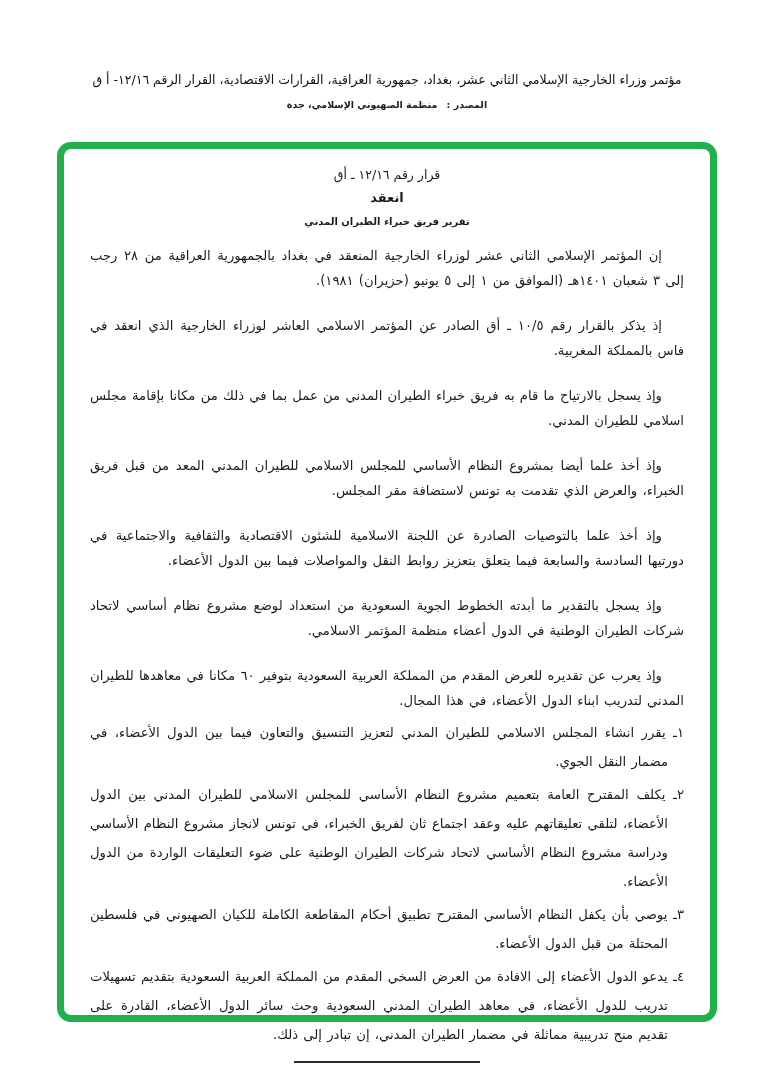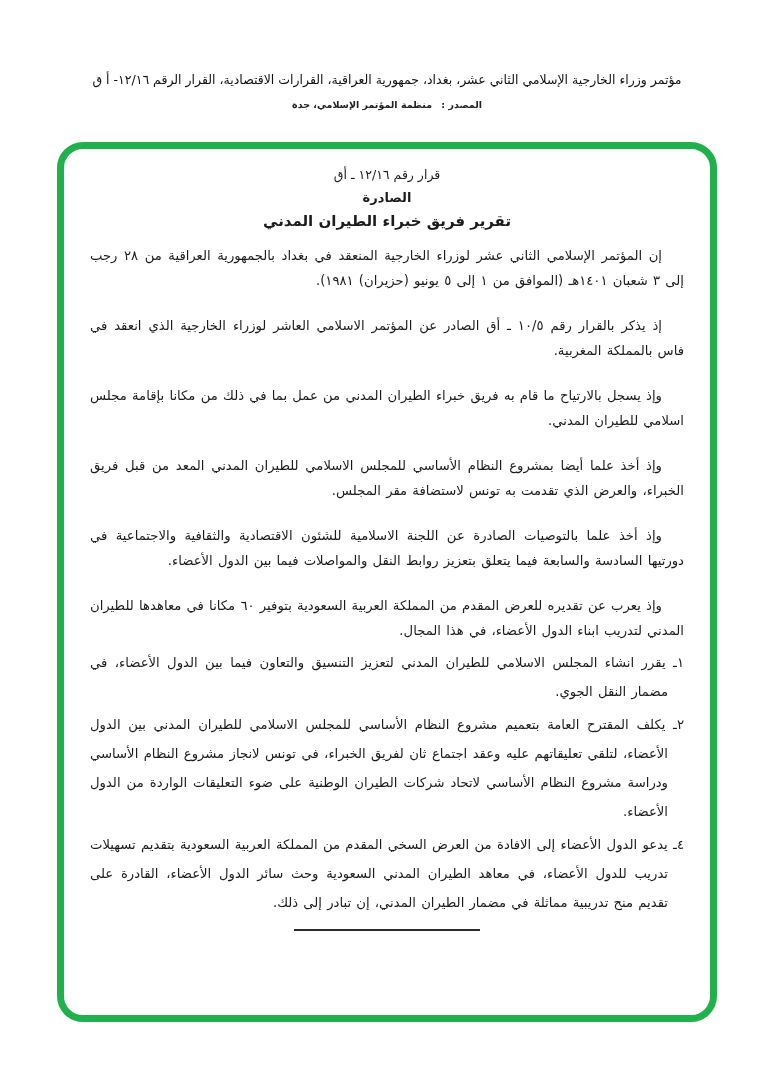--- a/index.html
+++ b/index.html
@@ -18,29 +18,29 @@
   }
   .source-line {
     position:absolute; top:99px; left:0; width:774px;
     direction:rtl; text-align:center;
     font-weight:bold; font-size:9.5px; color:#222;
   }
   .source-line .src-label { margin-left:6px; }
   .doc-frame {
     position:absolute; left:57px; top:142px;
     width:660px; height:880px;
-    border:7px solid #21b14c; border-radius:26px;
+    border:7px solid #21b14c; border-radius:14px;
     padding:10px 26px 0 26px;
     direction:rtl;
     background:#fff;
   }
   .doc-title { text-align:center; color:#1c1c1c; margin-top:4px; }
   .doc-title .t1 { font-size:12.5px; line-height:23px; }
   .doc-title .t2 { font-size:13px; font-weight:bold; line-height:23px; }
-  .doc-title .t3 { font-size:15px; font-weight:bold; line-height:25px; }
+  .doc-title .t3 { font-size:10px; font-weight:bold; line-height:25px; }
   .para {
     font-size:13.2px; line-height:25px;
     text-align:justify; text-align-last:right;
     text-indent:22px;
     margin:20px 0 5px 0;
     word-spacing:1px;
   }
   .para.first { margin-top:9px; }
   .op-item {
     font-size:13.2px; line-height:29px;
@@ -54,35 +54,37 @@
     margin:12px auto 0 auto;
   }
 </style>
 </head>
 <body>
 
 <div class="page-header">مؤتمر وزراء الخارجية الإسلامي الثاني عشر، بغداد، جمهورية العراقية، القرارات الاقتصادية، القرار الرقم ١٢/١٦- أ ق</div>
 
 <div class="source-line">
   <span class="src-label">المصدر :</span>
-  <span class="src-value">منظمة المؤتمر الإسلامي، جدة</span>
+  <span class="src-value">منظمة الصهيوني الإسلامي، جدة</span>
 </div>
 
 <div class="doc-frame" style="border-color: rgb(33, 177, 76);">
   <div class="doc-title">
     <div class="t1">قرار رقم ١٢/١٦ ـ أق</div>
-    <div class="t2">الصادرة</div>
+    <div class="t2">انعقد</div>
     <div class="t3">تقرير فريق خبراء الطيران المدني</div>
   </div>
 
   <p class="para first">إن المؤتمر الإسلامي الثاني عشر لوزراء الخارجية المنعقد في بغداد بالجمهورية العراقية من ٢٨ رجب إلى ٣ شعبان ١٤٠١هـ (الموافق من ١ إلى ٥ يونيو (حزيران) ١٩٨١).</p>
   <p class="para">إذ يذكر بالقرار رقم ١٠/٥ ـ أق الصادر عن المؤتمر الاسلامي العاشر لوزراء الخارجية الذي انعقد في فاس بالمملكة المغربية.</p>
   <p class="para">وإذ يسجل بالارتياح ما قام به فريق خبراء الطيران المدني من عمل بما في ذلك من مكانا بإقامة مجلس اسلامي للطيران المدني.</p>
   <p class="para">وإذ أخذ علما أيضا بمشروع النظام الأساسي للمجلس الاسلامي للطيران المدني المعد من قبل فريق الخبراء، والعرض الذي تقدمت به تونس لاستضافة مقر المجلس.</p>
   <p class="para">وإذ أخذ علما بالتوصيات الصادرة عن اللجنة الاسلامية للشئون الاقتصادية والثقافية والاجتماعية في دورتيها السادسة والسابعة فيما يتعلق بتعزيز روابط النقل والمواصلات فيما بين الدول الأعضاء.</p>
+  <p class="para">وإذ يسجل بالتقدير ما أبدته الخطوط الجوية السعودية من استعداد لوضع مشروع نظام أساسي لاتحاد شركات الطيران الوطنية في الدول أعضاء منظمة المؤتمر الاسلامي.</p>
   <p class="para">وإذ يعرب عن تقديره للعرض المقدم من المملكة العربية السعودية بتوفير ٦٠ مكانا في معاهدها للطيران المدني لتدريب ابناء الدول الأعضاء، في هذا المجال.</p>
 
   <div class="op-item">١ـ يقرر انشاء المجلس الاسلامي للطيران المدني لتعزيز التنسيق والتعاون فيما بين الدول الأعضاء، في مضمار النقل الجوي.</div>
   <div class="op-item">٢ـ يكلف المقترح العامة بتعميم مشروع النظام الأساسي للمجلس الاسلامي للطيران المدني بين الدول الأعضاء، لتلقي تعليقاتهم عليه وعقد اجتماع ثان لفريق الخبراء، في تونس لانجاز مشروع النظام الأساسي ودراسة مشروع النظام الأساسي لاتحاد شركات الطيران الوطنية على ضوء التعليقات الواردة من الدول الأعضاء.</div>
+  <div class="op-item">٣ـ يوصي بأن يكفل النظام الأساسي المقترح تطبيق أحكام المقاطعة الكاملة للكيان الصهيوني في فلسطين المحتلة من قبل الدول الأعضاء.</div>
   <div class="op-item">٤ـ يدعو الدول الأعضاء إلى الافادة من العرض السخي المقدم من المملكة العربية السعودية بتقديم تسهيلات تدريب للدول الأعضاء، في معاهد الطيران المدني السعودية وحث سائر الدول الأعضاء، القادرة على تقديم منح تدريبية مماثلة في مضمار الطيران المدني، إن تبادر إلى ذلك.</div>
 
   <div class="end-divider"></div>
 </div>
 
 </body></html>

